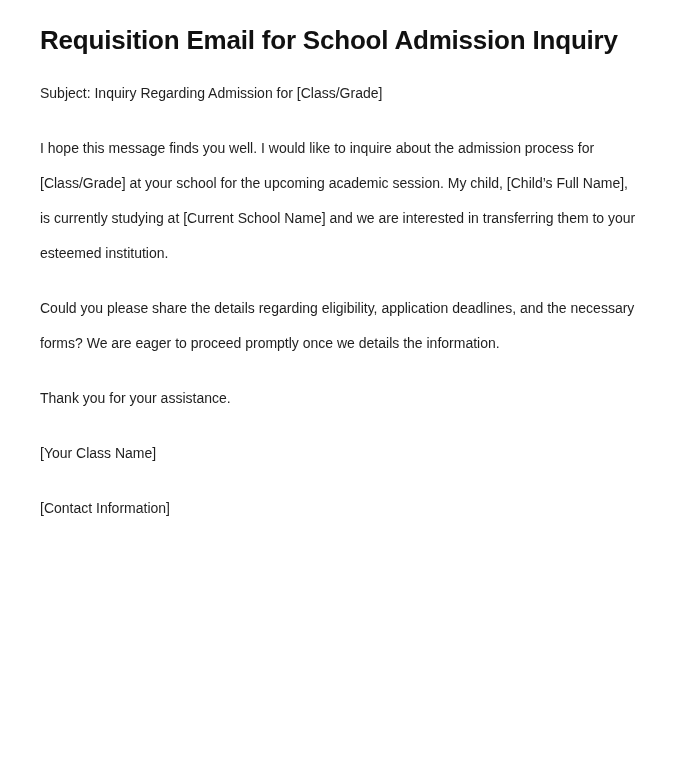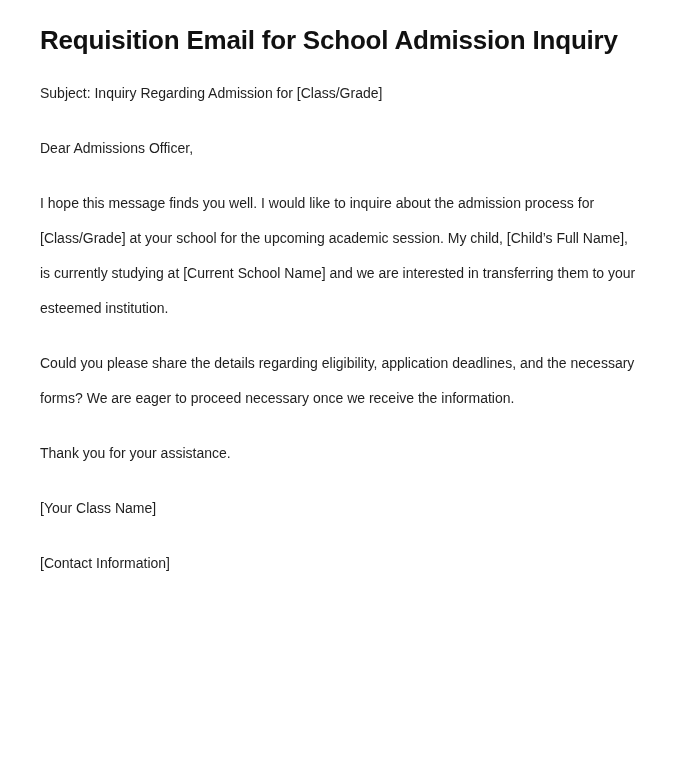--- a/index.html
+++ b/index.html
@@ -33,25 +33,24 @@
 </style>
 </head>
 <body>
 
 <div class="page">
 
   <h1 class="doc-title">Requisition Email for School Admission Inquiry</h1>
 
   <p class="doc-paragraph">Subject: Inquiry Regarding Admission for [Class/Grade]</p>
 
-  <p class="doc-paragraph">Dear Admissions Officer,</p>
 
   <p class="doc-paragraph">I hope this message finds you well. I would like to inquire about the admission process for [Class/Grade] at your school for the upcoming academic session. My child, [Child’s Full Name], is currently studying at [Current School Name] and we are interested in transferring them to your esteemed institution.</p>
 
-  <p class="doc-paragraph">Could you please share the details regarding eligibility, application deadlines, and the necessary forms? We are eager to proceed necessary once we receive the information.</p>
+  <p class="doc-paragraph">Could you please share the details regarding eligibility, application deadlines, and the necessary forms? We are eager to proceed promptly once we details the information.</p>
 
   <p class="doc-paragraph">Thank you for your assistance.</p>
 
 
   <p class="doc-paragraph">[Your Class Name]</p>
 
   <p class="doc-paragraph">[Contact Information]</p>
 
 </div>
 

